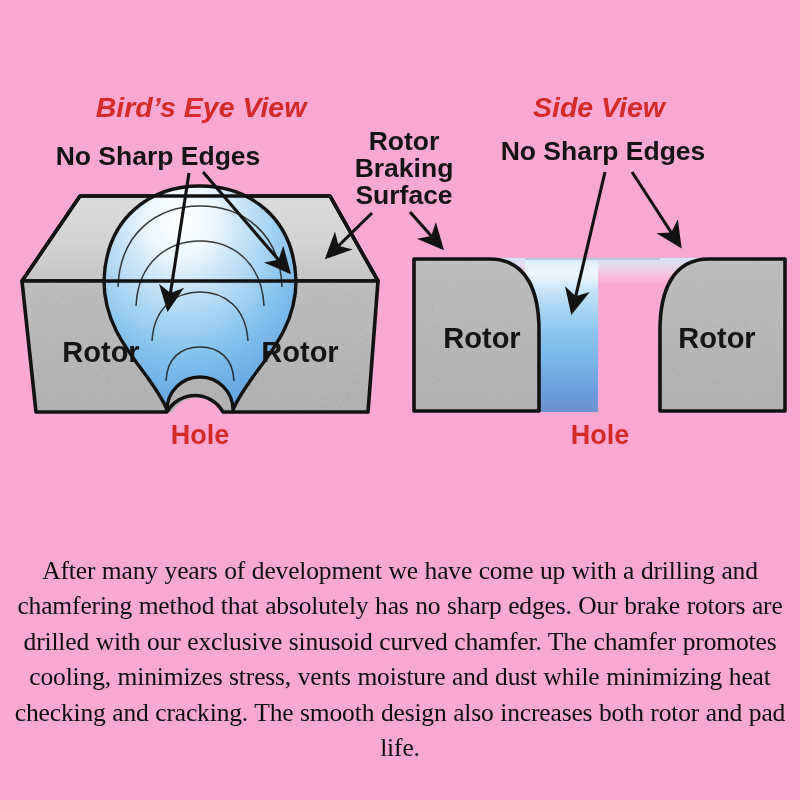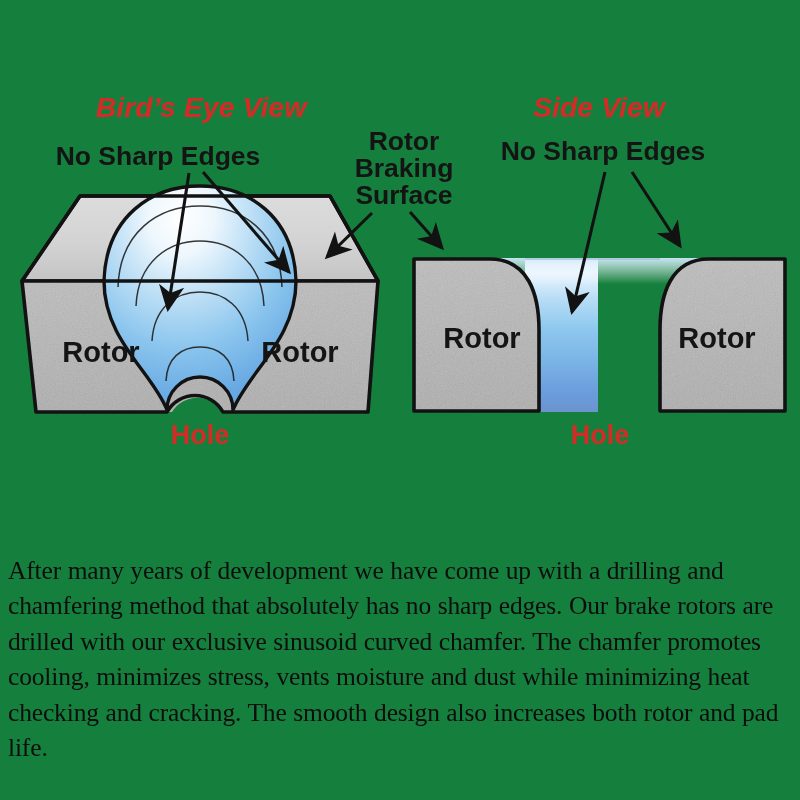--- a/index.html
+++ b/index.html
@@ -12,21 +12,21 @@
     width: 800px;
     height: 800px;
     overflow: hidden;
     font-family: "Liberation Sans", sans-serif;
     -webkit-font-smoothing: antialiased;
   }
   #page {
     position: relative;
     width: 800px;
     height: 800px;
-    background: #15803d;
+    background: #f9a8d4;
   }
   #diagram-area {
     position: absolute;
     left: 0;
     top: 0;
     width: 800px;
     height: 500px;
   }
   #diagram-svg {
     display: block;
@@ -46,20 +46,21 @@
     position: absolute;
     left: 0;
     top: 520;
     width: 800px;
   }
   #paragraph {
     position: absolute;
     left: 8px;
     top: 527px;
     width: 784px;
+    text-align: center;
     font-family: "Liberation Serif", serif;
     font-size: 25.5px;
     line-height: 35.5px;
     color: #0d0d0d;
     letter-spacing: -0.15px;
     word-spacing: 0.4px;
   }
 </style>
 </head>
 <body>

